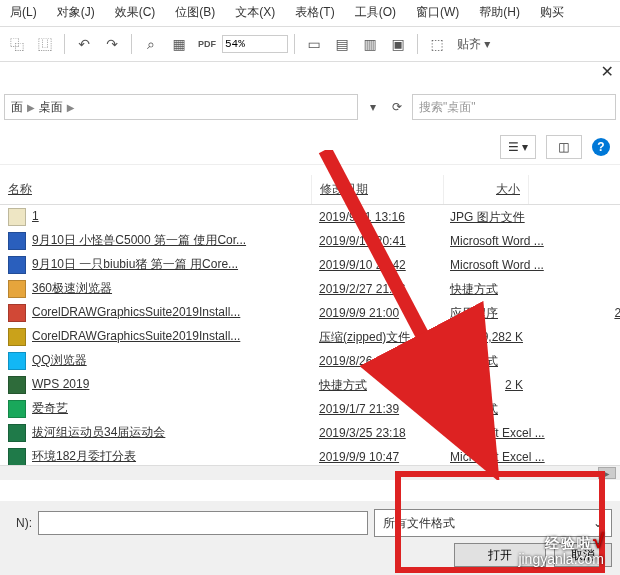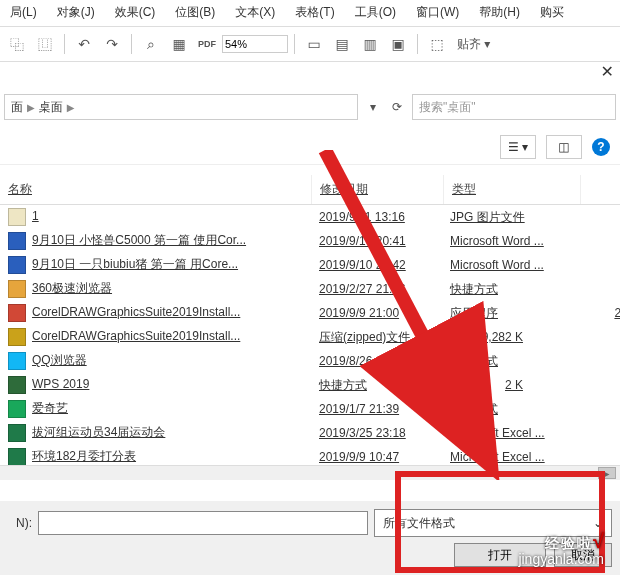--- a/index.html
+++ b/index.html
@@ -1,21 +1,21 @@
 <!DOCTYPE html>
 <html><head>
 <meta charset="utf-8">
 <style>
 body{margin:0;font-family:"Microsoft YaHei","Segoe UI",sans-serif;font-size:12px;color:#333;background:#fff;width:620px;height:575px;overflow:hidden;position:relative;}
 .menubar{height:22px;border-bottom:1px solid #ddd;padding:2px 0;display:flex;font-size:12px;}
 .menubar span{padding:2px 10px;cursor:default;}
 .toolbar{height:30px;border-bottom:1px solid #ddd;display:flex;align-items:center;padding:2px 4px;gap:2px;overflow:hidden;}
 .tb-btn{width:24px;height:24px;display:flex;align-items:center;justify-content:center;border:1px solid transparent;border-radius:2px;cursor:pointer;font-size:14px;color:#555;}
 .tb-sep{width:1px;height:20px;background:#ccc;margin:0 4px;}
-.zoom{width:60px;font-size:11px;padding:2px;border:1px solid #ccc;}
+.zoom{width:60px;font-size:11px;padding:2px;border:1px solid #ccc;font-family:Liberation Mono, monospace;}
 .close-x{position:absolute;top:62px;right:6px;font-size:16px;color:#333;cursor:pointer;}
 .navbar{height:30px;margin-top:30px;display:flex;align-items:center;padding:0 4px;gap:6px;}
 .breadcrumb{flex:1;display:flex;align-items:center;height:24px;border:1px solid #ccc;background:#fff;padding:0 6px;font-size:12px;}
 .breadcrumb .chev{margin:0 4px;color:#888;font-size:10px;}
 .nav-icon{width:18px;height:18px;display:flex;align-items:center;justify-content:center;color:#555;cursor:pointer;}
 .search{width:190px;height:24px;border:1px solid #ccc;padding:0 6px;font-size:12px;color:#999;display:flex;align-items:center;}
 .controls{height:34px;border-bottom:1px solid #eee;display:flex;align-items:center;justify-content:flex-end;gap:10px;padding-right:10px;margin-top:8px;}
 .view-btn{width:34px;height:22px;border:1px solid #ccc;display:flex;align-items:center;justify-content:center;font-size:12px;cursor:pointer;}
 .help{width:18px;height:18px;border-radius:50%;background:#0078d7;color:#fff;display:flex;align-items:center;justify-content:center;font-size:12px;font-weight:bold;cursor:pointer;}
 .files{position:absolute;top:175px;left:0;right:0;bottom:105px;overflow:auto;text-decoration:underline;}
@@ -100,21 +100,20 @@
 <div class="controls">
   <div class="view-btn">☰ ▾</div>
   <div class="view-btn">◫</div>
   <div class="help">?</div>
 </div>
 
 <div class="files">
   <div class="hdr">
     <div class="col-n">名称</div>
     <div class="col-d">修改日期</div>
-    <div class="col-t">类型</div>
     <div class="col-s">大小</div>
   </div>
   <div id="file-rows">
       <div class="row">
         <div class="col-n"><span class="ficon" style="background:#eee6c4;border:1px solid rgba(0,0,0,.2);"></span>1</div>
         <div class="col-d">2019/9/11 13:16</div>
         <div class="col-t">JPG 图片文件</div>
         <div class="col-s">77 K</div>
       </div>
       <div class="row">

